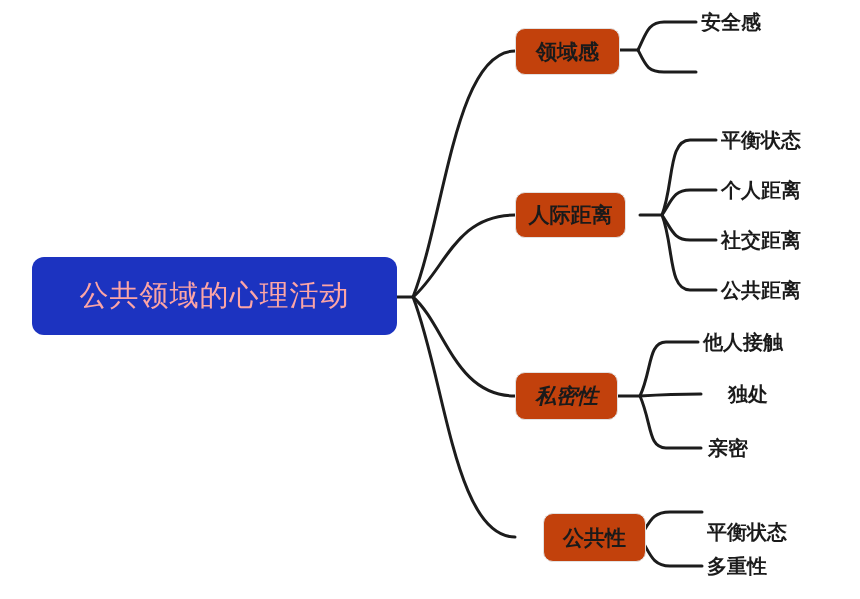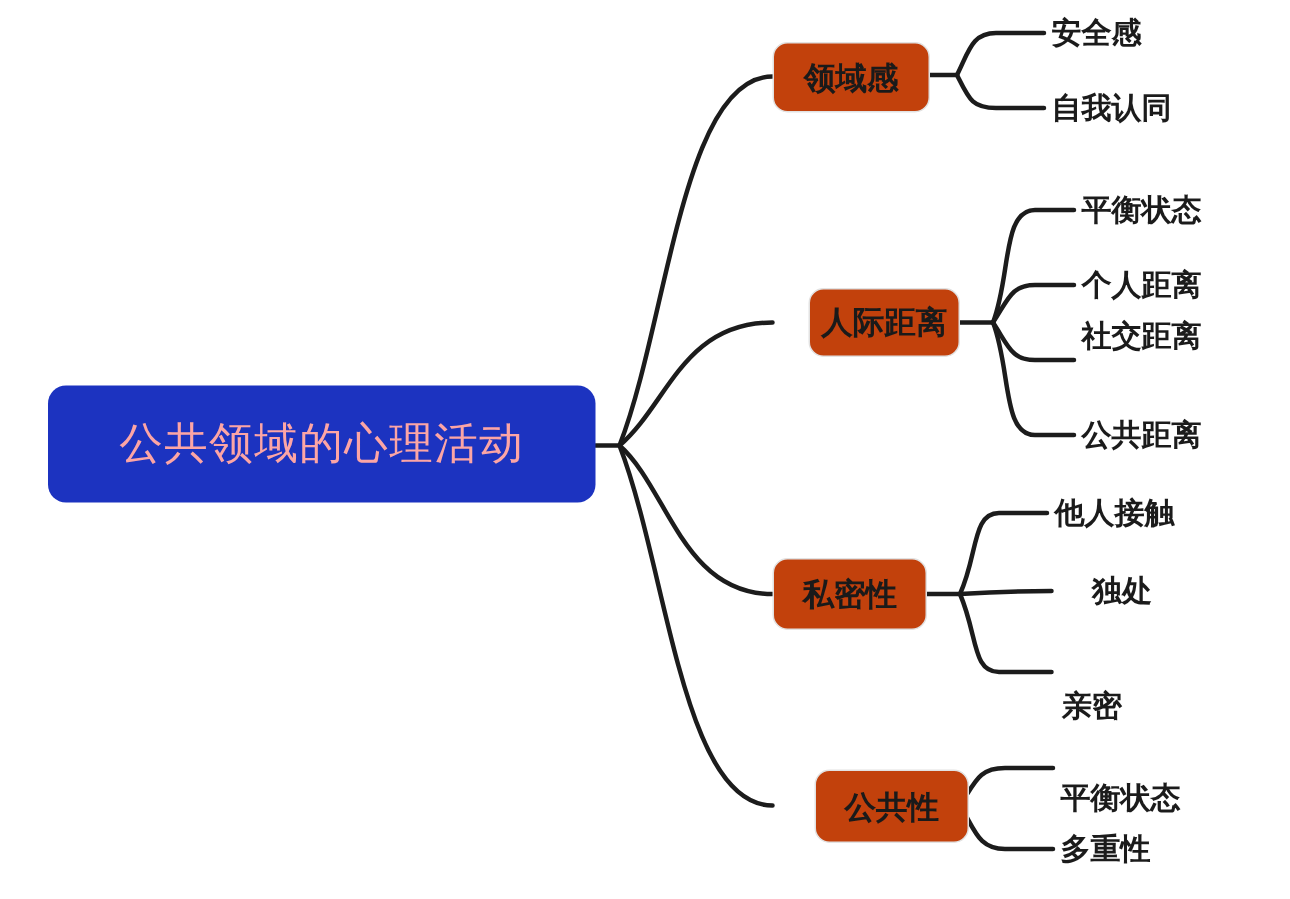--- a/index.html
+++ b/index.html
@@ -57,41 +57,41 @@
     display: flex;
     align-items: center;
     justify-content: center;
     color: #1a1a1a;
     font-size: 21px;
     font-weight: 700;
     box-sizing: border-box;
     cursor: pointer;
   }
   .branch-0 { top: 28px;  width: 105px; height: 47px; }
-  .branch-1 { top: 192px; width: 101px; height: 46px; margin-left: 24px; }
-  .branch-2 { top: 372px; width: 103px; height: 48px; }
+  .branch-1 { top: 192px; width: 111px; height: 46px; }
+  .branch-2 { top: 372px; width: 103px; height: 48px; font-style: italic; }
   .branch-3 { top: 513px; width: 103px; height: 49px; margin-left: 28px; }
   .leaf {
     position: absolute;
     transform: translateY(-50%);
     color: #1b1b1b;
     font-size: 20px;
     font-weight: 600;
     white-space: nowrap;
     cursor: pointer;
   }
   .leaf-0-0 { left: 701px; top: 22px; }
   .leaf-0-1 { left: 701px; top: 72px; }
   .leaf-1-0 { left: 721px; top: 140px; }
   .leaf-1-1 { left: 721px; top: 190px; }
-  .leaf-1-2 { left: 721px; top: 224px; }
+  .leaf-1-2 { left: 721px; top: 240px; }
   .leaf-1-3 { left: 721px; top: 290px; }
   .leaf-2-0 { left: 703px; top: 342px; }
   .leaf-2-1 { left: 728px; top: 394px; text-align: center; }
-  .leaf-2-2 { left: 708px; top: 471px; }
+  .leaf-2-2 { left: 708px; top: 448px; }
   .leaf-3-0 { left: 707px; top: 532px; }
   .leaf-3-1 { left: 707px; top: 566px; }
 </style>
 </head>
 <body>
 
 <div class="canvas">
 
   <svg class="connectors" viewBox="0 0 860 599" xmlns="http://www.w3.org/2000/svg">
 
@@ -125,21 +125,20 @@
 
   <div class="branch-node branch-0">领域感</div>
 
   <div class="branch-node branch-1">人际距离</div>
 
   <div class="branch-node branch-2">私密性</div>
 
   <div class="branch-node branch-3">公共性</div>
 
   <div class="leaf leaf-0-0">安全感</div>
-  <div class="leaf leaf-0-1">自我认同</div>
 
   <div class="leaf leaf-1-0">平衡状态</div>
   <div class="leaf leaf-1-1">个人距离</div>
   <div class="leaf leaf-1-2">社交距离</div>
   <div class="leaf leaf-1-3">公共距离</div>
 
   <div class="leaf leaf-2-0">他人接触</div>
   <div class="leaf leaf-2-1">独处</div>
   <div class="leaf leaf-2-2">亲密</div>
 

